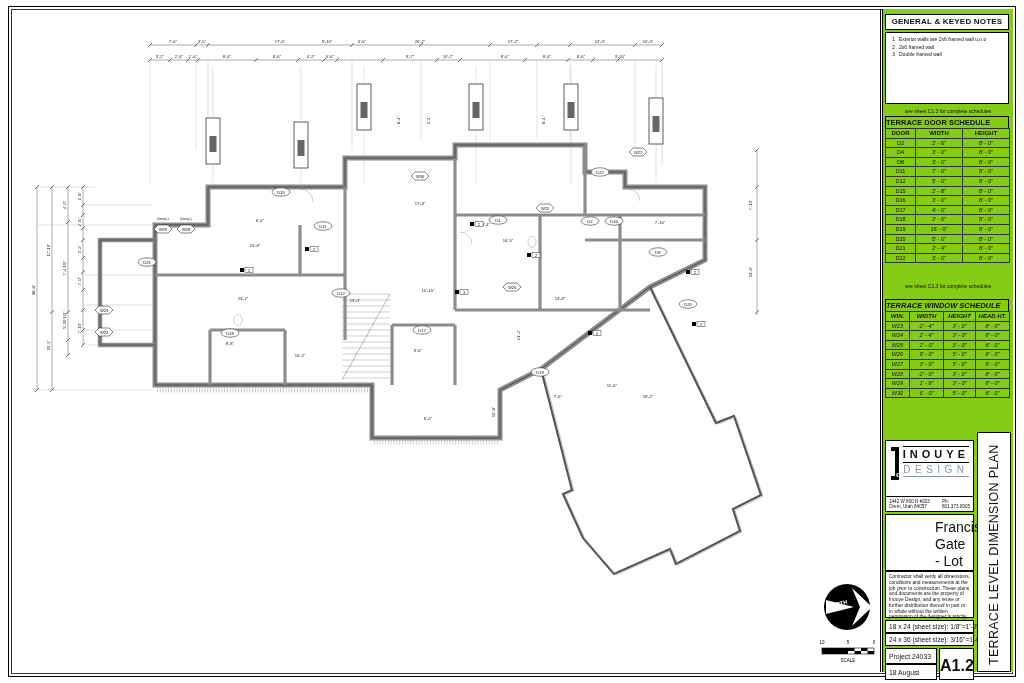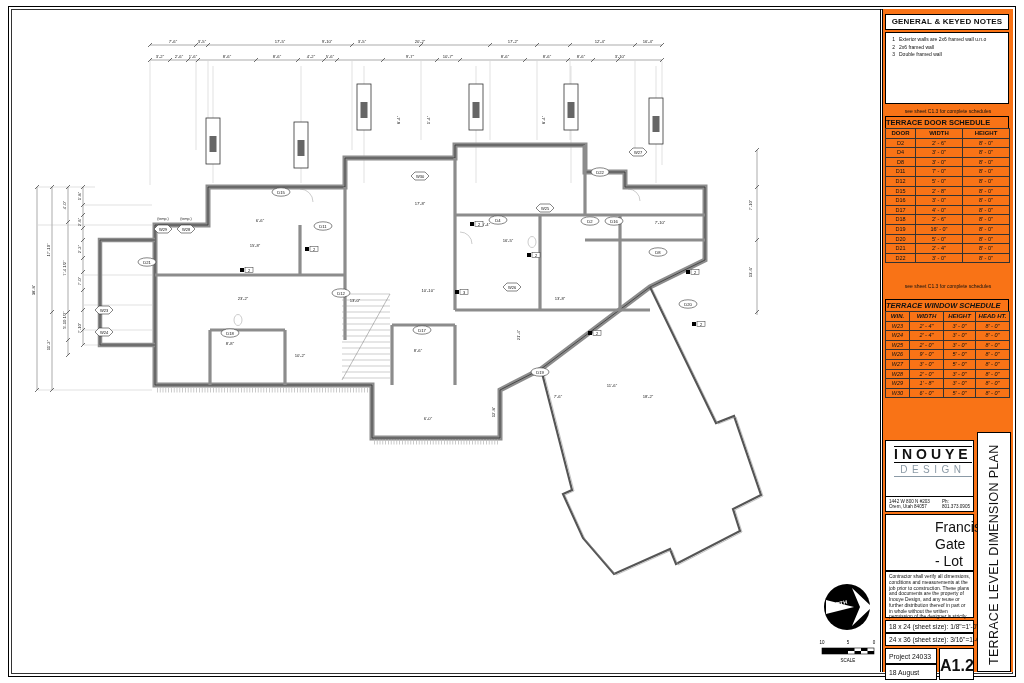--- a/index.html
+++ b/index.html
@@ -2,38 +2,38 @@
 <html><head>
 <meta charset="utf-8">
 <style>
   html,body{margin:0;padding:0;background:#fff;}
   #sheet{position:relative;width:1024px;height:683px;background:#fff;overflow:hidden;
          font-family:"Liberation Sans",sans-serif;color:#111;}
   .abs{position:absolute;}
   .frame-outer{left:8px;top:6px;width:1006px;height:669px;border:1.2px solid #000;}
   .frame-inner{left:11px;top:9px;width:1000px;height:663px;border:0.6px solid #333;}
   
-  #tblock{left:882px;top:9px;width:130px;height:663px;border-left:1px solid #000;background:#f97316;}
+  #tblock{left:882px;top:9px;width:130px;height:663px;border-left:1px solid #000;background:#84cc16;}
   .tb-sep{position:absolute;left:-3px;top:0;width:0;height:100%;border-left:0.6px solid #000;}
   .box{position:absolute;border:0.8px solid #000;background:#fff;box-sizing:border-box;}
   .notes-title{font-weight:bold;font-size:8px;text-align:center;line-height:14px;letter-spacing:0.2px;}
   .notes-body{font-size:5px;line-height:1.5;padding:3px 2px 0 3px;}
   .note-line{display:flex;gap:4px;}
   .note-num{width:6px;text-align:right;flex:0 0 auto;}
   .see-note{font-size:5px;text-align:center;width:100%;}
   table.sched{border-collapse:collapse;width:100%;table-layout:fixed;}
   table.sched th,table.sched td{border:0.6px solid #333;font-size:5.5px;text-align:center;
       padding:0;height:8.6px;line-height:8.6px;overflow:hidden;white-space:nowrap;}
   table.sched th{font-weight:bold;font-size:6px;}
   .sched-title{font-weight:bold;font-size:7.5px;line-height:11px;
       border:0.8px solid #000;border-bottom:none;}
   
   .logo-row{display:flex;align-items:flex-start;padding:5px 4px 0 4px;gap:4px;}
   .logo-text{flex:1;}
-  .logo-n1{font-weight:bold;font-size:14px;letter-spacing:4px;border-top:1px solid #000;
+  .logo-n1{font-weight:bold;font-size:11px;letter-spacing:4px;border-top:1px solid #000;
       border-bottom:1px solid #000;text-align:center;line-height:15px;}
   .logo-n2{font-size:10px;letter-spacing:4.5px;text-align:center;line-height:13px;
       border-bottom:1px solid #8b9aa6;}
   .firm-addr{position:absolute;bottom:2px;left:0;width:100%;font-size:4.6px;display:flex;
       justify-content:space-between;padding:0 3px;box-sizing:border-box;border-top:0.6px solid #000;padding-top:2px;}
   .proj-name{font-size:14px;line-height:1.2;padding:4px 4px 0 5px;}
   .proj-addr{position:absolute;bottom:1px;left:0;width:100%;font-size:4.8px;display:flex;
       justify-content:space-between;padding:2px 3px 1px 3px;box-sizing:border-box;border-top:0.6px solid #000;}
   .disc{font-size:4.9px;line-height:1.18;padding:2px 3px;text-align:left;}
   .scale-row{font-size:6.6px;line-height:12px;padding-left:3px;white-space:nowrap;}

